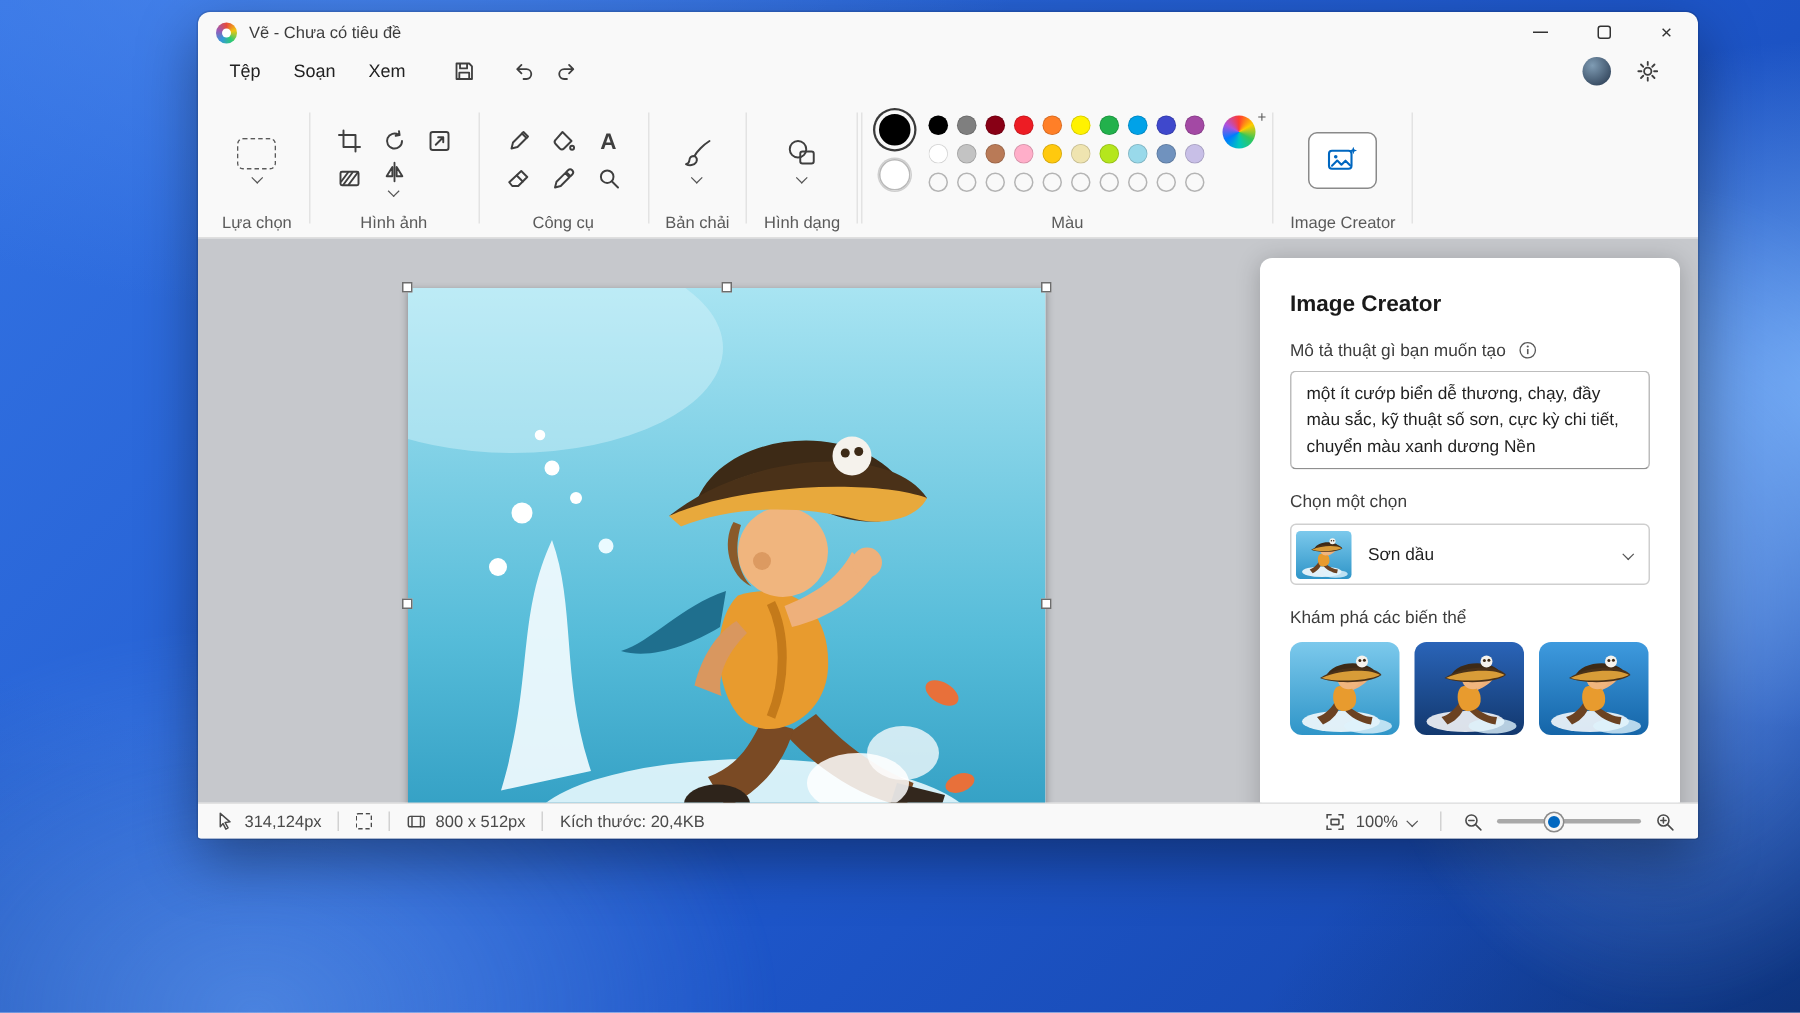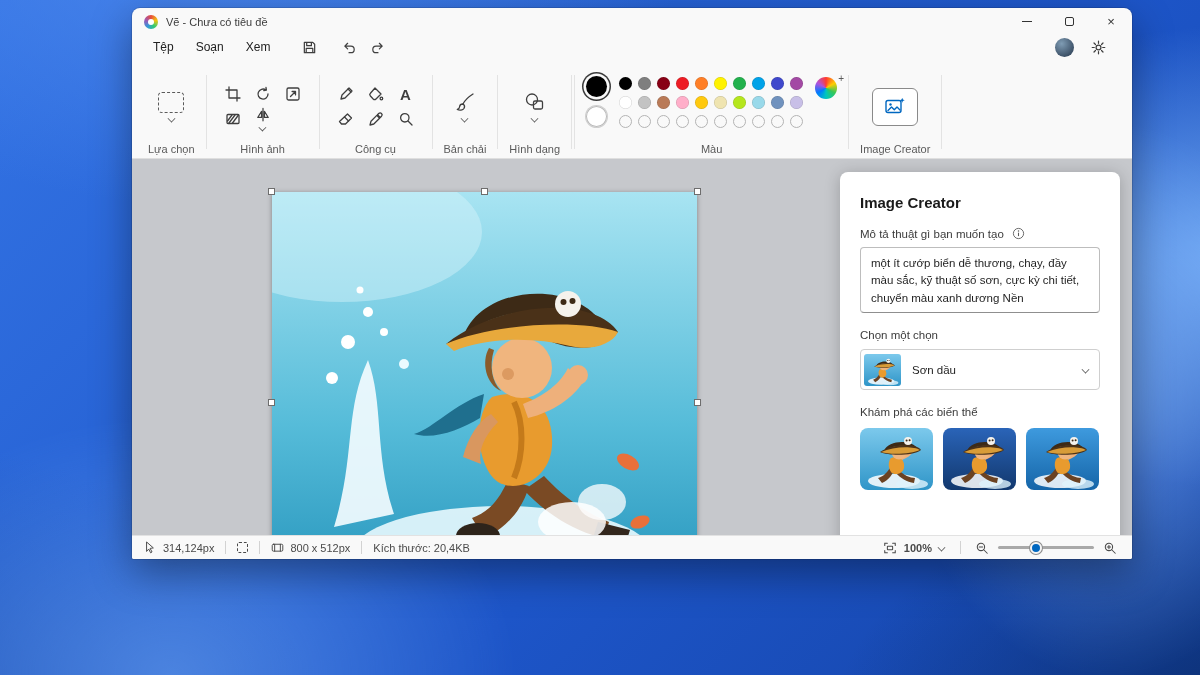--- a/index.html
+++ b/index.html
@@ -134,21 +134,21 @@
   
   .statusbar { height:24px; background:#f9f9f9; border-top:1px solid #e2e2e2; display:flex;
     align-items:center; font-size:11px; color:#4a4a4a; padding:0 12px; flex:0 0 auto; }
   .sseg { display:flex; align-items:center; gap:6px; }
   .sseg svg { width:13px; height:13px; stroke:#4a4a4a; fill:none; stroke-width:1.2;
     stroke-linecap:round; stroke-linejoin:round; }
   .sdiv { width:1px; height:13px; background:#d2d2d2; margin:0 11px; }
   .dash-sq { width:11px; height:11px; border:1.2px dashed #4a4a4a; border-radius:2px; display:block; }
   .sright { margin-left:auto; display:flex; align-items:center; }
   .zoomdd { display:flex; align-items:center; gap:6px; background:none; border:none; font-size:11px;
-    color:#4a4a4a; margin:0 4px;font-weight:bold; }
+    color:#4a4a4a; margin:0 4px; }
   .zbtn { background:none; border:none; display:flex; align-items:center; justify-content:center; width:20px; }
   .zbtn svg { width:14px; height:14px; stroke:#4a4a4a; fill:none; stroke-width:1.2; stroke-linecap:round; }
   .zslider { width:96px; height:3px; background:#a9a9a9; border-radius:2px; position:relative; margin:0 6px; }
   .zfill { width:40%; height:100%; background:#0067c0; border-radius:2px; }
   .zthumb { position:absolute; left:40%; top:50%; transform:translate(-50%,-50%); width:12px; height:12px;
     border-radius:50%; background:#0067c0; border:2px solid #f5f5f5; box-shadow:0 0 0 1px #8a8a8a; }
 </style>
 </head>
 <body>
 

